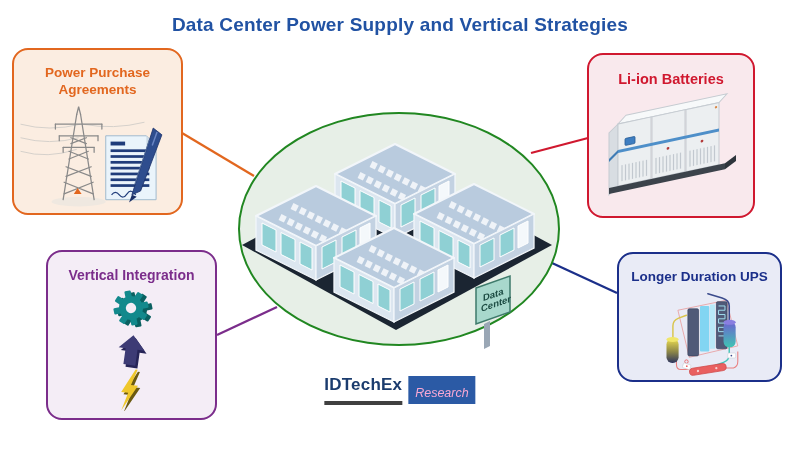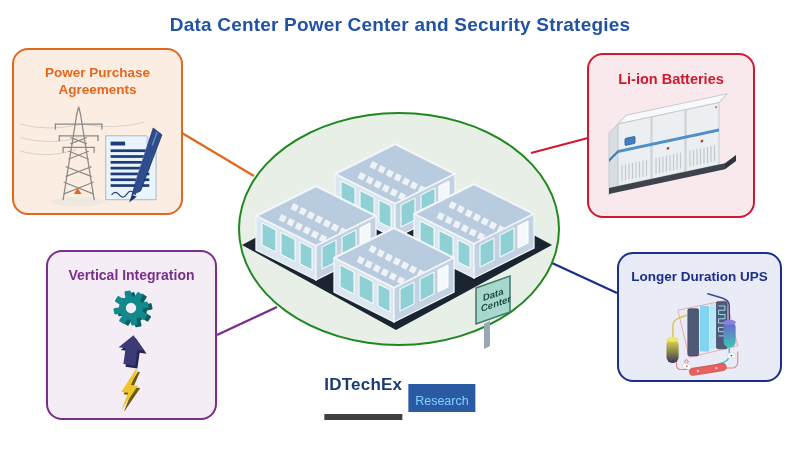--- a/index.html
+++ b/index.html
@@ -17,38 +17,38 @@
   #box-liion .box-title{color:#D0182F;font-size:14.5px;}
   #box-vi{left:46px;top:250px;width:171px;height:170px;border-color:#7B2D8B;background:#F4EDF6;}
   #box-vi .box-title{color:#7B2D8B;font-size:14px;}
   #box-ups{left:617px;top:252px;width:165px;height:130px;border-color:#1B2F8A;background:#E9EBF6;}
   #box-ups .box-title{color:#1B2F8A;}
   #ellipse{position:absolute;z-index:1;left:238px;top:112px;width:322px;height:234px;
            border:2.5px solid #218721;background:#E7EFE7;border-radius:50%;box-sizing:border-box;}
   #ellipse svg{position:absolute;left:-2px;top:-2px;overflow:visible;}
   #logo{position:absolute;z-index:2;left:50%;top:375px;transform:translateX(-50%);
         display:flex;align-items:center;gap:6px;}
-  #logo-brand{font-size:17px;font-weight:bold;color:#1B3C6E;border-bottom:6px solid #404040;
-              padding-bottom:19px;letter-spacing:.2px;}
-  #logo-badge{background:#2B5AA5;color:#7dd3fc;font-size:12.5px;padding:10px 7px 4px 7px;}
+  #logo-brand{font-size:17px;font-weight:bold;color:#1B3C6E;border-bottom:4px solid #404040;
+              padding-bottom:6px;letter-spacing:.2px;}
+  #logo-badge{background:#2B5AA5;color:#f9a8d4;font-size:12.5px;padding:10px 7px 4px 7px;font-style:italic;}
   svg{display:block;}
 </style>
 </head>
 <body>
 
 <div id="stage">
 
   <svg id="connectors" width="800" height="450" viewBox="0 0 800 450">
     <line x1="182" y1="133" x2="254" y2="176" stroke="#E2671F" stroke-width="2.3"></line>
     <line x1="588" y1="138" x2="531" y2="153" stroke="#D0182F" stroke-width="2.3"></line>
     <line x1="217" y1="335" x2="277" y2="307" stroke="#7B2D8B" stroke-width="2.3"></line>
     <line x1="617" y1="293" x2="552" y2="263" stroke="#1B2F8A" stroke-width="2.3"></line>
   </svg>
 
-  <div id="title">Data Center Power Center and Security Strategies</div>
+  <div id="title">Data Center Power Supply and Vertical Strategies</div>
 
   <div id="ellipse">
     <svg width="322" height="234" viewBox="0 0 322 234">
       <defs>
         <g id="bldg">
           <polygon points="60,0 120,30 60,60 0,30" fill="#B9CBDE" stroke="#F2F6FA" stroke-width="2" stroke-linejoin="round"></polygon>
           <line x1="36" y1="20" x2="94" y2="49" stroke="#EFF3F8" stroke-width="6.5" stroke-dasharray="6 3"></line>
           <line x1="24" y1="31" x2="78" y2="58" stroke="#EFF3F8" stroke-width="6.5" stroke-dasharray="6 3"></line>
           <polygon points="0,30 60,60 60,94 0,64" fill="#DCE6F0" stroke="#F2F6FA" stroke-width="1.3"></polygon>
           <polygon points="60,60 120,30 120,64 60,94" fill="#C3D2E2" stroke="#F2F6FA" stroke-width="1.3"></polygon>

